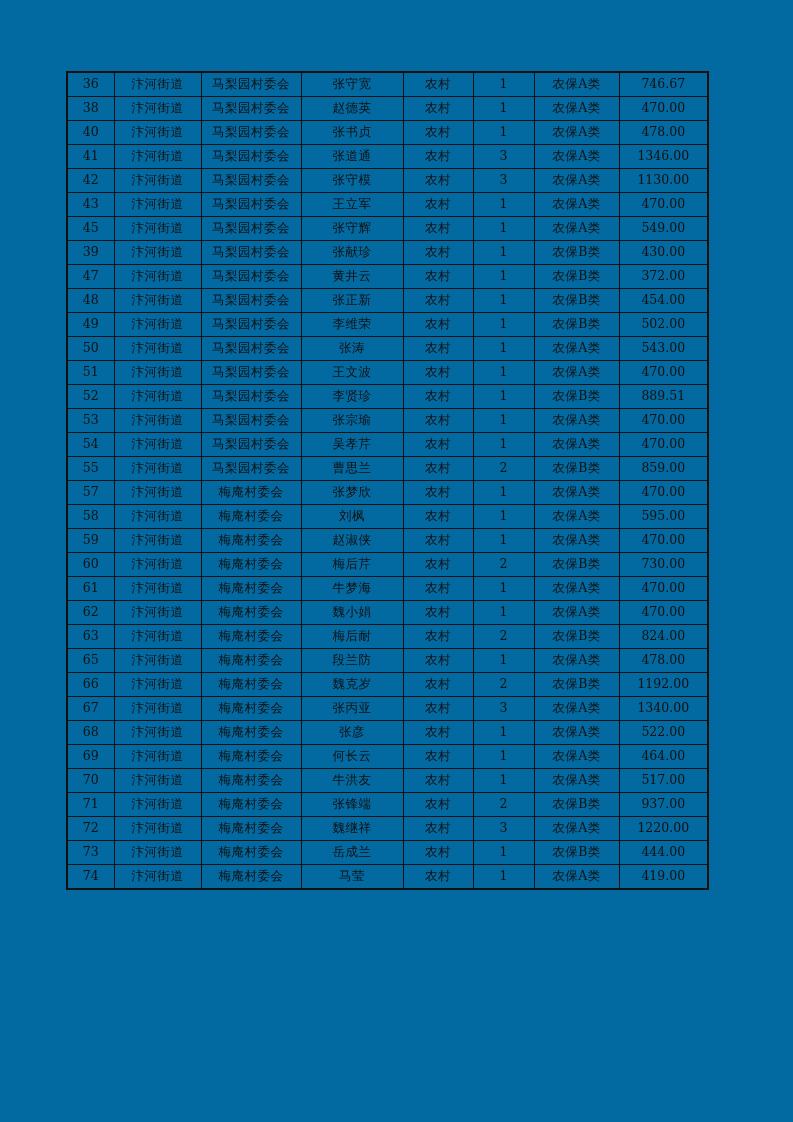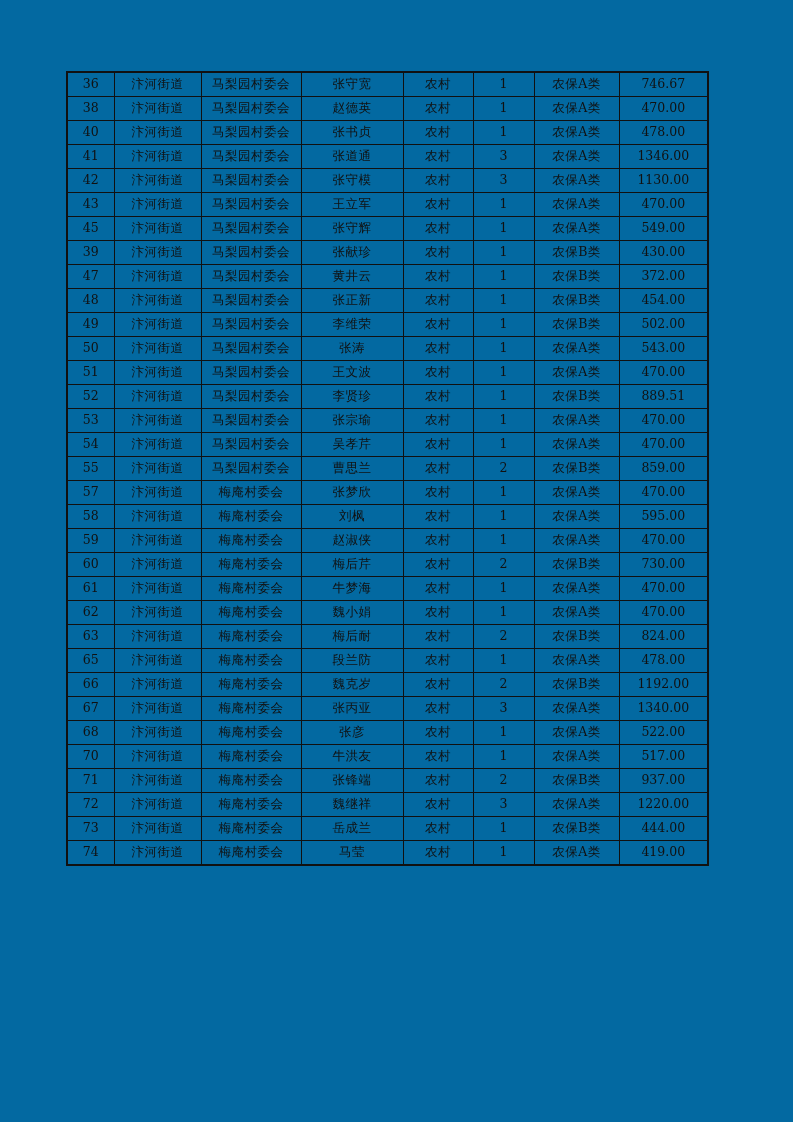--- a/index.html
+++ b/index.html
@@ -332,20 +332,30 @@
           <td class="num">68</td>
           <td>汴河街道</td>
           <td>梅庵村委会</td>
           <td>张彦</td>
           <td>农村</td>
           <td class="num">1</td>
           <td>农保A类</td>
           <td class="num">522.00</td>
         </tr>
         <tr>
+          <td class="num">69</td>
+          <td>汴河街道</td>
+          <td>梅庵村委会</td>
+          <td>何长云</td>
+          <td>农村</td>
+          <td class="num">1</td>
+          <td>农保A类</td>
+          <td class="num">464.00</td>
+        </tr>
+        <tr>
           <td class="num">70</td>
           <td>汴河街道</td>
           <td>梅庵村委会</td>
           <td>牛洪友</td>
           <td>农村</td>
           <td class="num">1</td>
           <td>农保A类</td>
           <td class="num">517.00</td>
         </tr>
         <tr>

